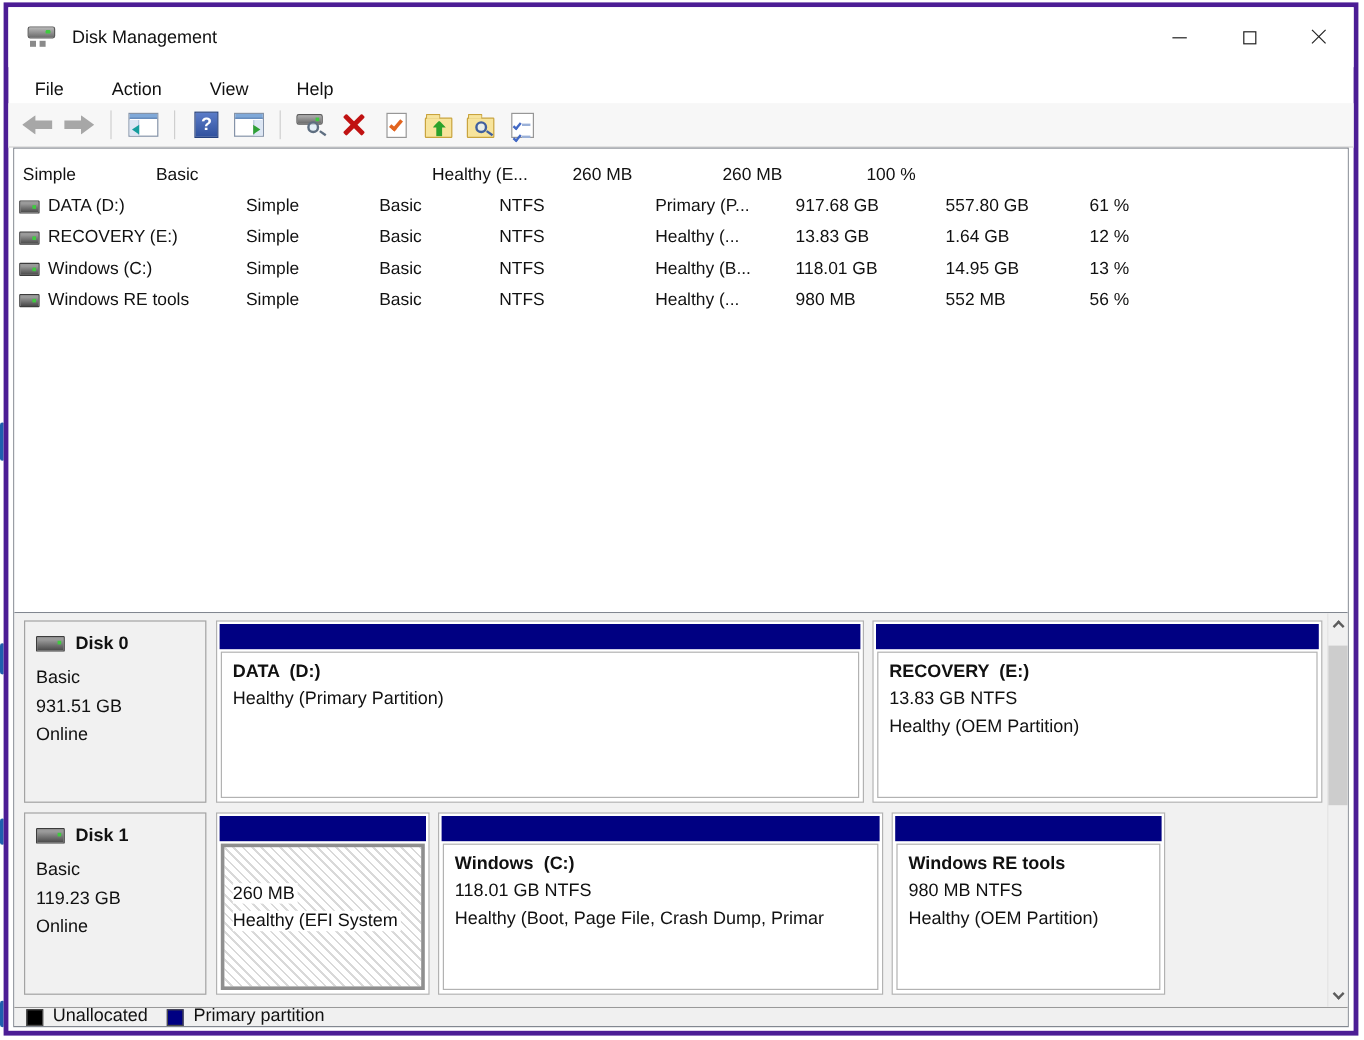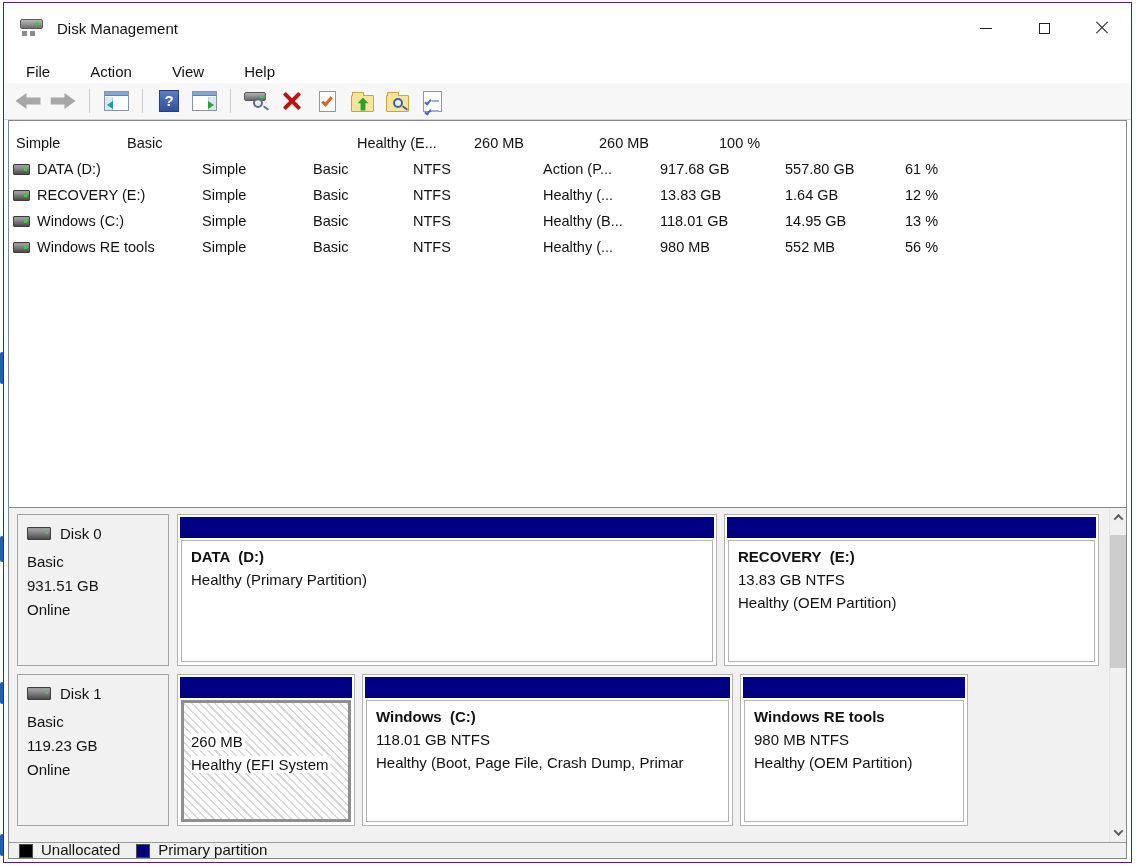--- a/index.html
+++ b/index.html
@@ -3,21 +3,21 @@
 <meta charset="utf-8">
 <style>
   * { box-sizing: border-box; margin: 0; padding: 0; }
   html,body { width:1137px; height:867px; overflow:hidden; background:#fff;
     font-family:"Liberation Sans", sans-serif; color:#111; position:relative; }
 
   
   .artifact { position:absolute; left:0; width:4px; background:#1f5fae; border-radius:2px; }
 
   .window { position:absolute; left:3px; top:2px; width:1129px; height:861px;
-    border:1px solid #4c1d95; background:#fff; display:flex; flex-direction:column; }
+    border:4px solid #4c1d95; background:#fff; display:flex; flex-direction:column; }
 
   
   .titlebar { height:50px; display:flex; align-items:center; padding-left:16px; background:#fff; flex:0 0 auto; }
   .t-icon { width:26px; height:22px; position:relative; }
   .t-drive { position:absolute; top:2px; left:0; width:23px; height:10px; border-radius:2px;
     background:linear-gradient(#b8b8b8,#6e6e6e); border:1px solid #5a5a5a; }
   .t-led { position:absolute; top:5px; left:15px; width:4px; height:3px; background:#3ecb3e; border-radius:1px; }
   .t-foot1 { position:absolute; top:14px; left:2px; width:5px; height:5px; background:#8a8a8a; }
   .t-foot2 { position:absolute; top:14px; left:10px; width:5px; height:5px; background:#8a8a8a; }
   .title-text { margin-left:11px; font-size:15px; }
@@ -101,21 +101,21 @@
   .drv { flex:0 0 auto; width:17px; height:11px; border-radius:1px;
     background:linear-gradient(#9a9a9a 20%, #4a4a4a); border:1px solid #3c3c3c; position:relative; }
   .drv:after { content:""; position:absolute; right:2px; top:3px; width:3px; height:3px; background:#3ecb3e; }
   .drv.blue { background:linear-gradient(#9cc4ec 20%, #3a79c0); border-color:#2f5f96; }
   .drv.blue:after { background:#2bb8a8; }
 
   
   .diskpane { flex:1 1 auto; background:#f1f1f1; position:relative; padding:6px 25px 0 8px; overflow:hidden; }
   .disk-row { display:flex; height:152px; margin-bottom:8px; }
   .disk-info { width:152px; flex:0 0 auto; border:1px solid #a3a3a3; background:#f1f1f1; padding:10px 0 0 9px; font-size:15px; }
-  .di-title { display:flex; align-items:center; gap:9px; font-weight:normal;text-align:center; }
+  .di-title { display:flex; align-items:center; gap:9px; font-weight:bold;text-align:center; }
   .drv.big { width:24px; height:13px; }
   .di-lines div { line-height:24px; }
   .di-lines { margin-top:8px; }
   .partitions { display:flex; margin-left:8px; gap:7px; }
   .partition { border:1px solid #b2b2b2; background:#fff; display:flex; flex-direction:column; }
   .band { height:21px; margin:2px 2px 0 2px; background:#000082; }
   .pbody { flex:1; border:1px solid #b2b2b2; margin:2px 3px 3px 3px; padding:4px 9px 0 9px;
     font-size:15px; overflow:hidden; }
   .pbody div { line-height:23px; white-space:pre; }
   .ptitle { font-weight:bold; height:23px; }
@@ -264,21 +264,21 @@
         <div class="tcell c8">100 %</div>
       </div>
       <div class="trow">
         <div class="tcell c1 volcell">
             <span class="drv"></span>
             <span>DATA (D:)</span>
           </div>
         <div class="tcell c2">Simple</div>
         <div class="tcell c3">Basic</div>
         <div class="tcell c4">NTFS</div>
-        <div class="tcell c5">Action (P...</div>
+        <div class="tcell c5">Primary (P...</div>
         <div class="tcell c6">917.68 GB</div>
         <div class="tcell c7">557.80 GB</div>
         <div class="tcell c8">61 %</div>
       </div>
       <div class="trow">
         <div class="tcell c1 volcell">
             <span class="drv"></span>
             <span>RECOVERY (E:)</span>
           </div>
         <div class="tcell c2">Simple</div>

